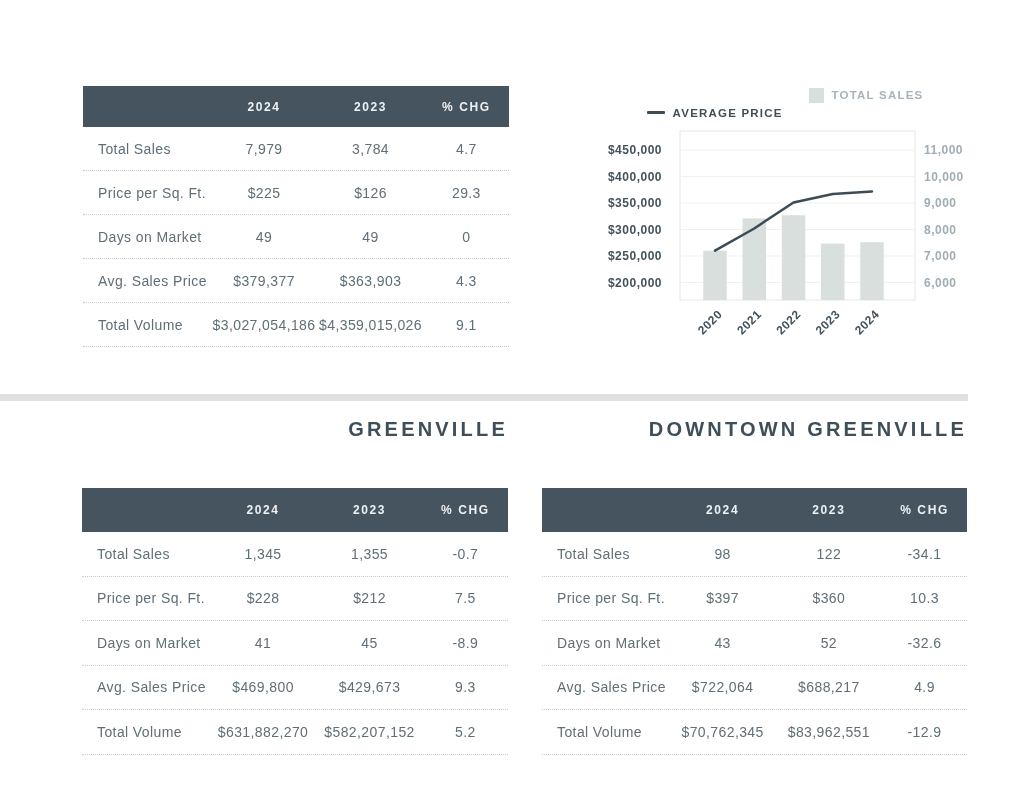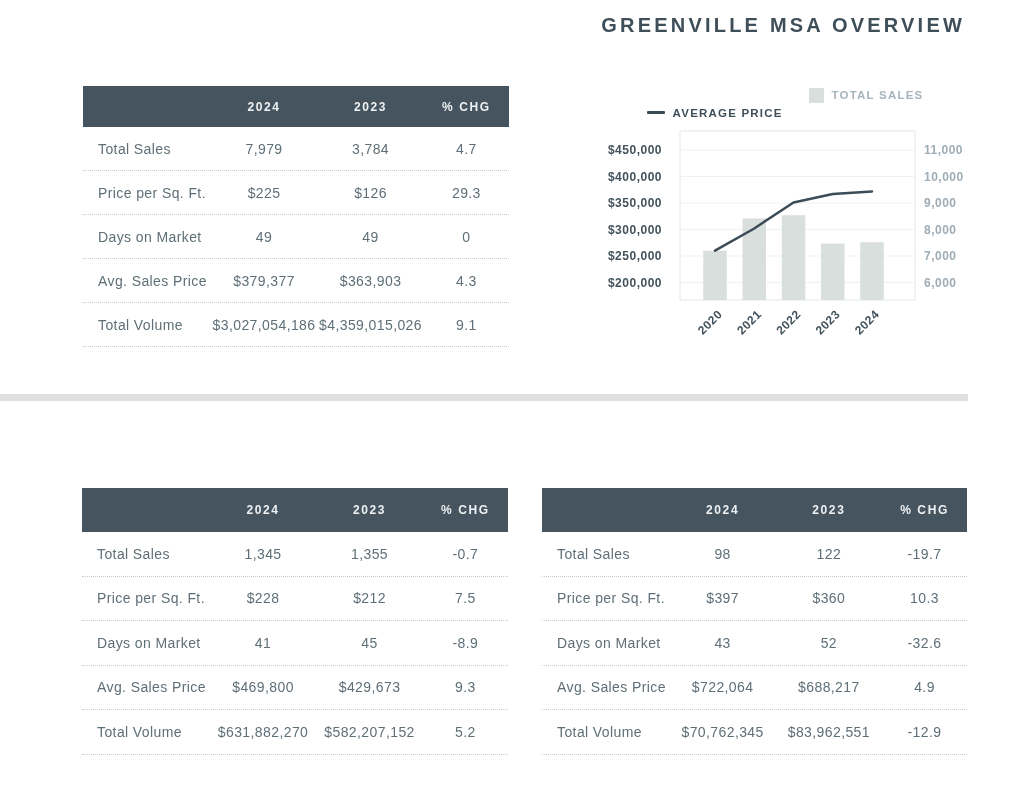--- a/index.html
+++ b/index.html
@@ -99,21 +99,20 @@
         </div>
         <div class="trow">
           <span class="c c0">Total Volume</span>
           <span class="c c1">$3,027,054,186</span>
           <span class="c c2">$4,359,015,026</span>
           <span class="c c3">9.1</span>
         </div>
       </div>
   </div>
 
-  <div class="sec-title" id="msa-title">GREENVILLE MSA OVERVIEW</div>
 
   <div class="legend">
     <span class="legend-item avg">
       <span class="legend-dash"></span>
       <span>AVERAGE PRICE</span>
     </span>
     <span class="legend-item sales">
       <span class="legend-square"></span>
       <span>TOTAL SALES</span>
     </span>
@@ -147,20 +146,22 @@
       <text x="329" y="161.51724137931035" text-anchor="start" font-size="12" font-weight="bold" letter-spacing="0.5" fill="#9fadb6">6,000</text>
       <text transform="translate(128,190) rotate(-45)" text-anchor="end" font-size="12" font-weight="bold" letter-spacing="0.5" fill="#43535d">2020</text>
       <text transform="translate(167.25,190) rotate(-45)" text-anchor="end" font-size="12" font-weight="bold" letter-spacing="0.5" fill="#43535d">2021</text>
       <text transform="translate(206.5,190) rotate(-45)" text-anchor="end" font-size="12" font-weight="bold" letter-spacing="0.5" fill="#43535d">2022</text>
       <text transform="translate(245.75,190) rotate(-45)" text-anchor="end" font-size="12" font-weight="bold" letter-spacing="0.5" fill="#43535d">2023</text>
       <text transform="translate(285,190) rotate(-45)" text-anchor="end" font-size="12" font-weight="bold" letter-spacing="0.5" fill="#43535d">2024</text>
     </svg>
 
   <div class="divider"></div>
 
+  <div class="sec-title" id="gv-title">GREENVILLE</div>
+  <div class="sec-title" id="dt-title">DOWNTOWN GREENVILLE</div>
 
   <div class="data-table" id="gv-table">
     <div class="thead">
       <span class="c c0"></span>
       <span class="c c1">2024</span>
       <span class="c c2">2023</span>
       <span class="c c3">% CHG</span>
     </div>
     <div class="tbody">
         <div class="trow">
@@ -201,21 +202,21 @@
       <span class="c c0"></span>
       <span class="c c1">2024</span>
       <span class="c c2">2023</span>
       <span class="c c3">% CHG</span>
     </div>
     <div class="tbody">
         <div class="trow">
           <span class="c c0">Total Sales</span>
           <span class="c c1">98</span>
           <span class="c c2">122</span>
-          <span class="c c3">-19.7</span>
+          <span class="c c3">-34.1</span>
         </div>
         <div class="trow">
           <span class="c c0">Price per Sq. Ft.</span>
           <span class="c c1">$397</span>
           <span class="c c2">$360</span>
           <span class="c c3">10.3</span>
         </div>
         <div class="trow">
           <span class="c c0">Days on Market</span>
           <span class="c c1">43</span>

